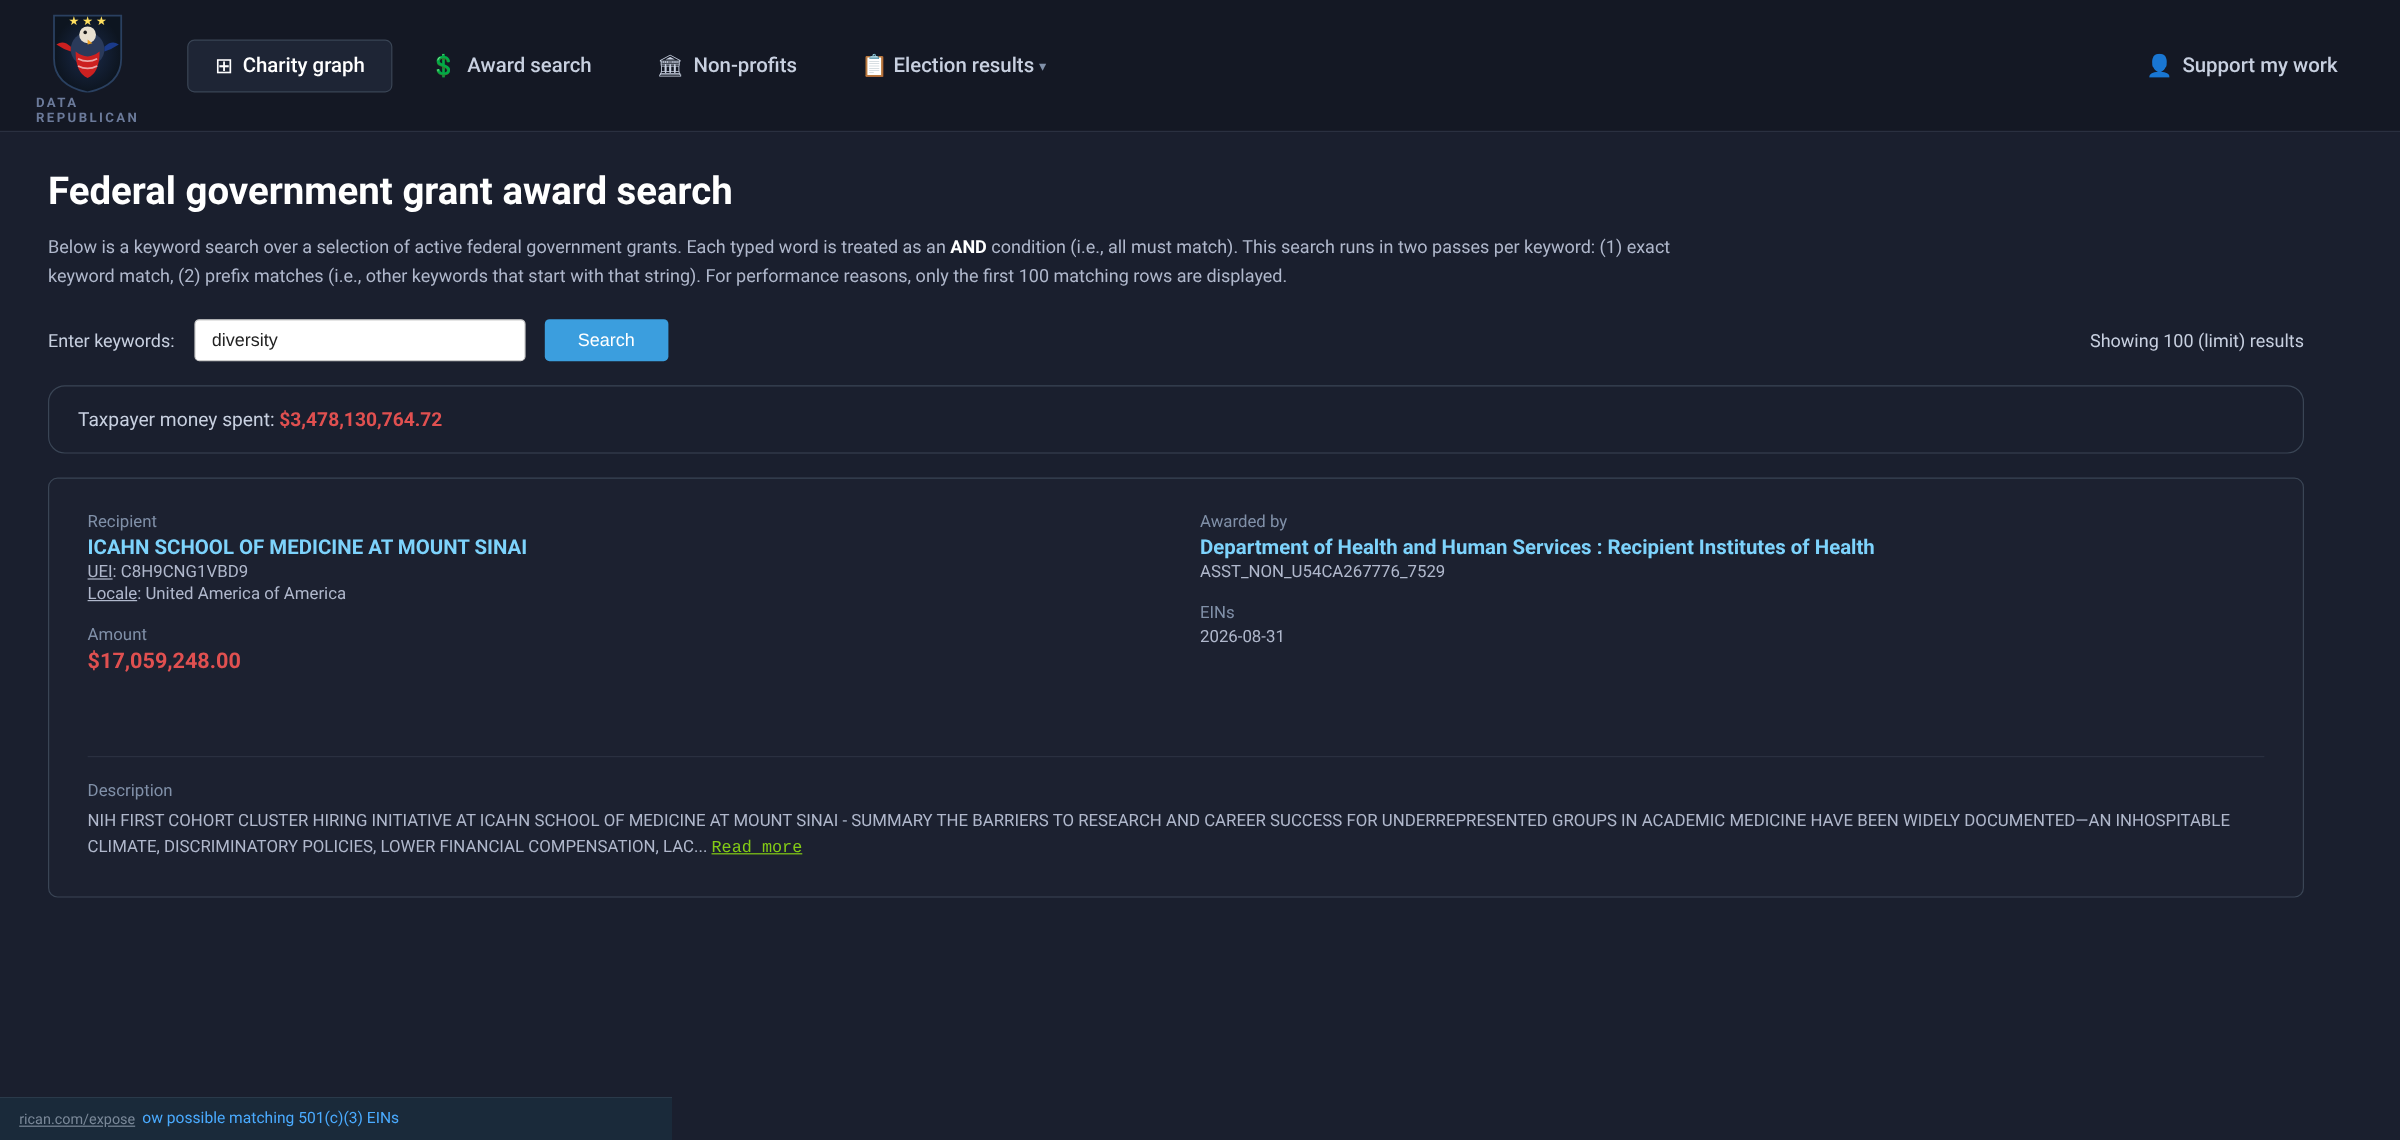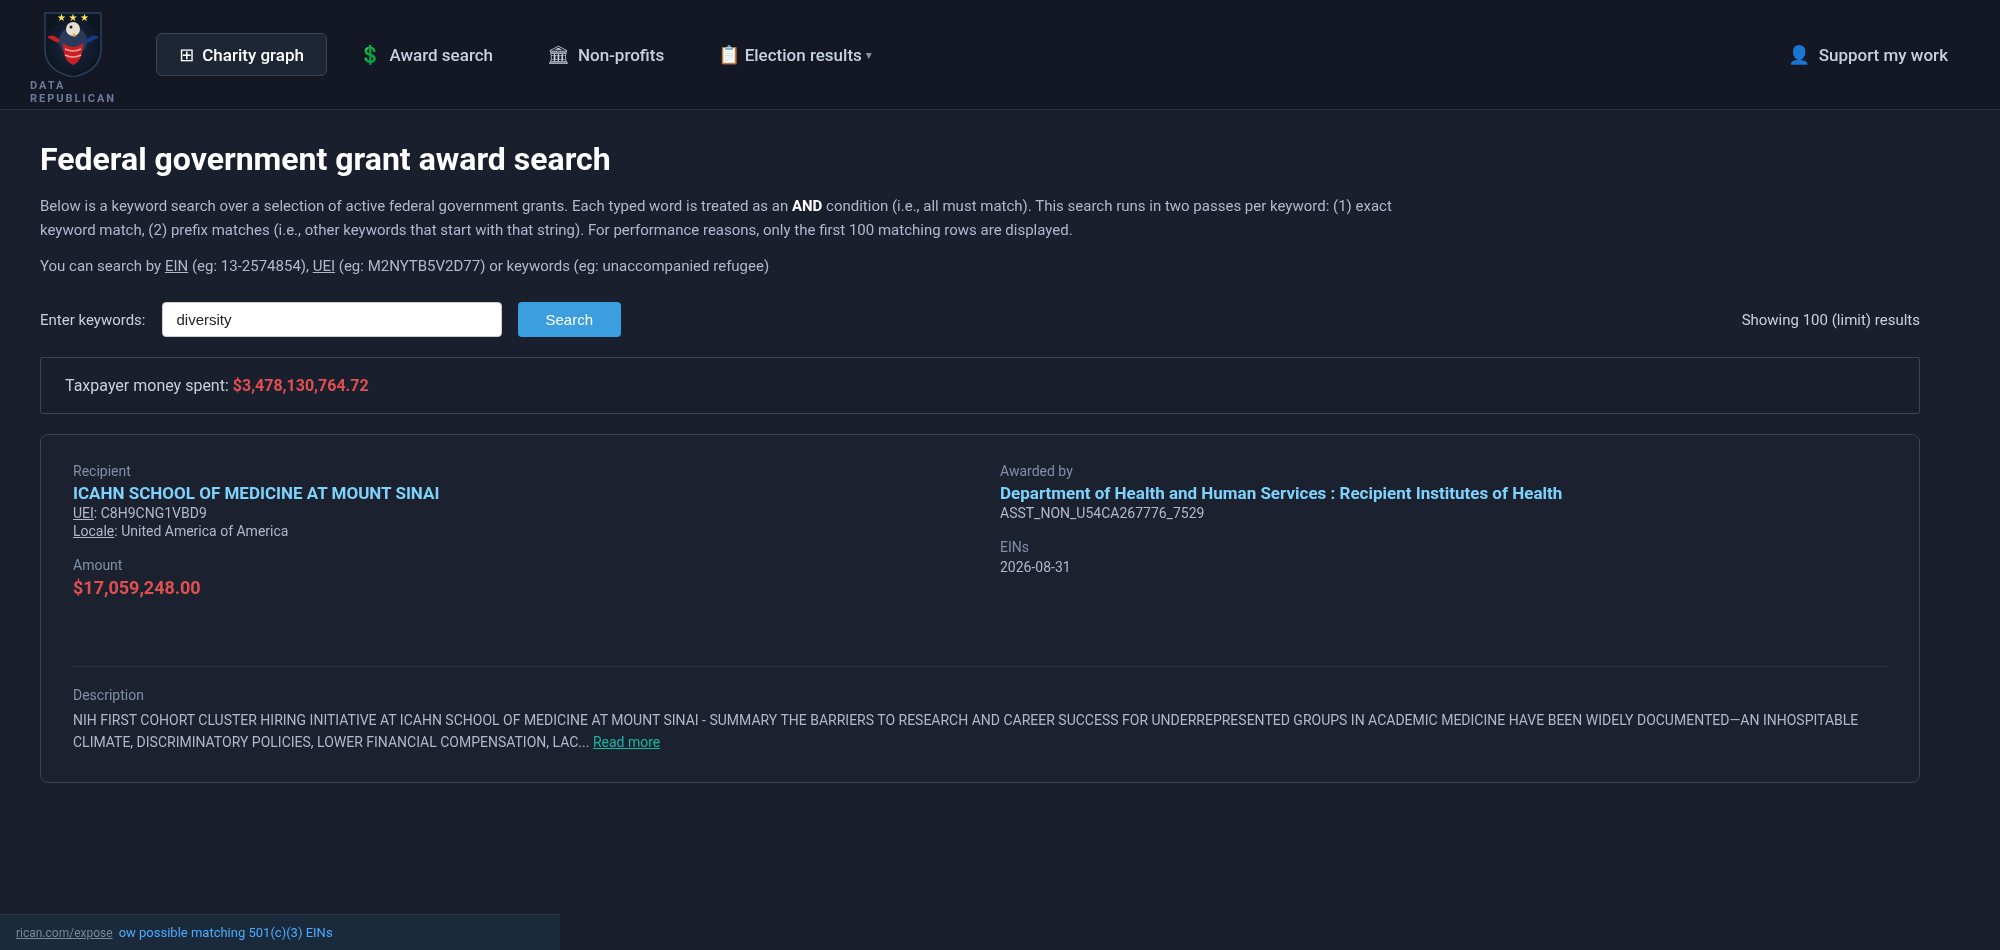--- a/index.html
+++ b/index.html
@@ -131,21 +131,21 @@
       white-space: nowrap;
     }
 
     .search-input {
       background: #ffffff;
       color: #222;
       border: 1px solid #ccc;
       border-radius: 4px;
       padding: 8px 14px;
       font-size: 15px;
-      width: 340px;
+      width: 276px;
       outline: none;
     }
 
     .search-button {
       background: #3b9ede;
       color: #ffffff;
       border: none;
       border-radius: 4px;
       padding: 9px 28px;
       font-size: 15px;
@@ -155,21 +155,21 @@
 
     .results-count {
       margin-left: auto;
       color: #c8d0e0;
       font-size: 15px;
     }
 
     
     .taxpayer-box {
       border: 1px solid #3a4555;
-      border-radius: 2px;
+      border-radius: 14px;
       padding: 18px 24px;
       margin-bottom: 20px;
       font-size: 16px;
       color: #c8d0e0;
     }
 
     .taxpayer-amount {
       color: #e05050;
       font-weight: 700;
     }
@@ -224,23 +224,24 @@
     }
 
     .description-text {
       color: #b0b8cc;
       line-height: 1.6;
       margin-top: 6px;
       font-size: 14px;
     }
 
     .read-more {
-      color: #14b8a6;
+      color: #84cc16;
       text-decoration: underline;
       cursor: pointer;
+      font-family: Liberation Mono, monospace;
     }
 
     .divider {
       border: none;
       border-top: 1px solid #2a3040;
       margin: 20px 0;
     }
 
     
     .bottom-bar {
@@ -337,23 +338,20 @@
 </header>
 
 <main class="main">
 
   <h1 class="page-title">Federal government grant award search</h1>
 
   <p class="description">
     <span>Below is a keyword search over a selection of active federal government grants. Each typed word is treated as an </span><strong>AND</strong><span> condition (i.e., all must match). This search runs in two passes per keyword: (1) exact keyword match, (2) prefix matches (i.e., other keywords that start with that string). For performance reasons, only the first 100 matching rows are displayed.</span>
   </p>
 
-  <p class="description">
-    You can search by <a>EIN</a> (eg: 13-2574854), <a>UEI</a> (eg: M2NYTB5V2D77) or keywords (eg: unaccompanied refugee)
-  </p>
 
   <div class="search-row">
     <label class="search-label">Enter keywords:</label>
     <input type="text" class="search-input" value="diversity" style="">
     <button class="search-button">Search</button>
     <span class="results-count">Showing 100 (limit) results</span>
   </div>
 
   <div class="taxpayer-box">
     <span>Taxpayer money spent:</span>

